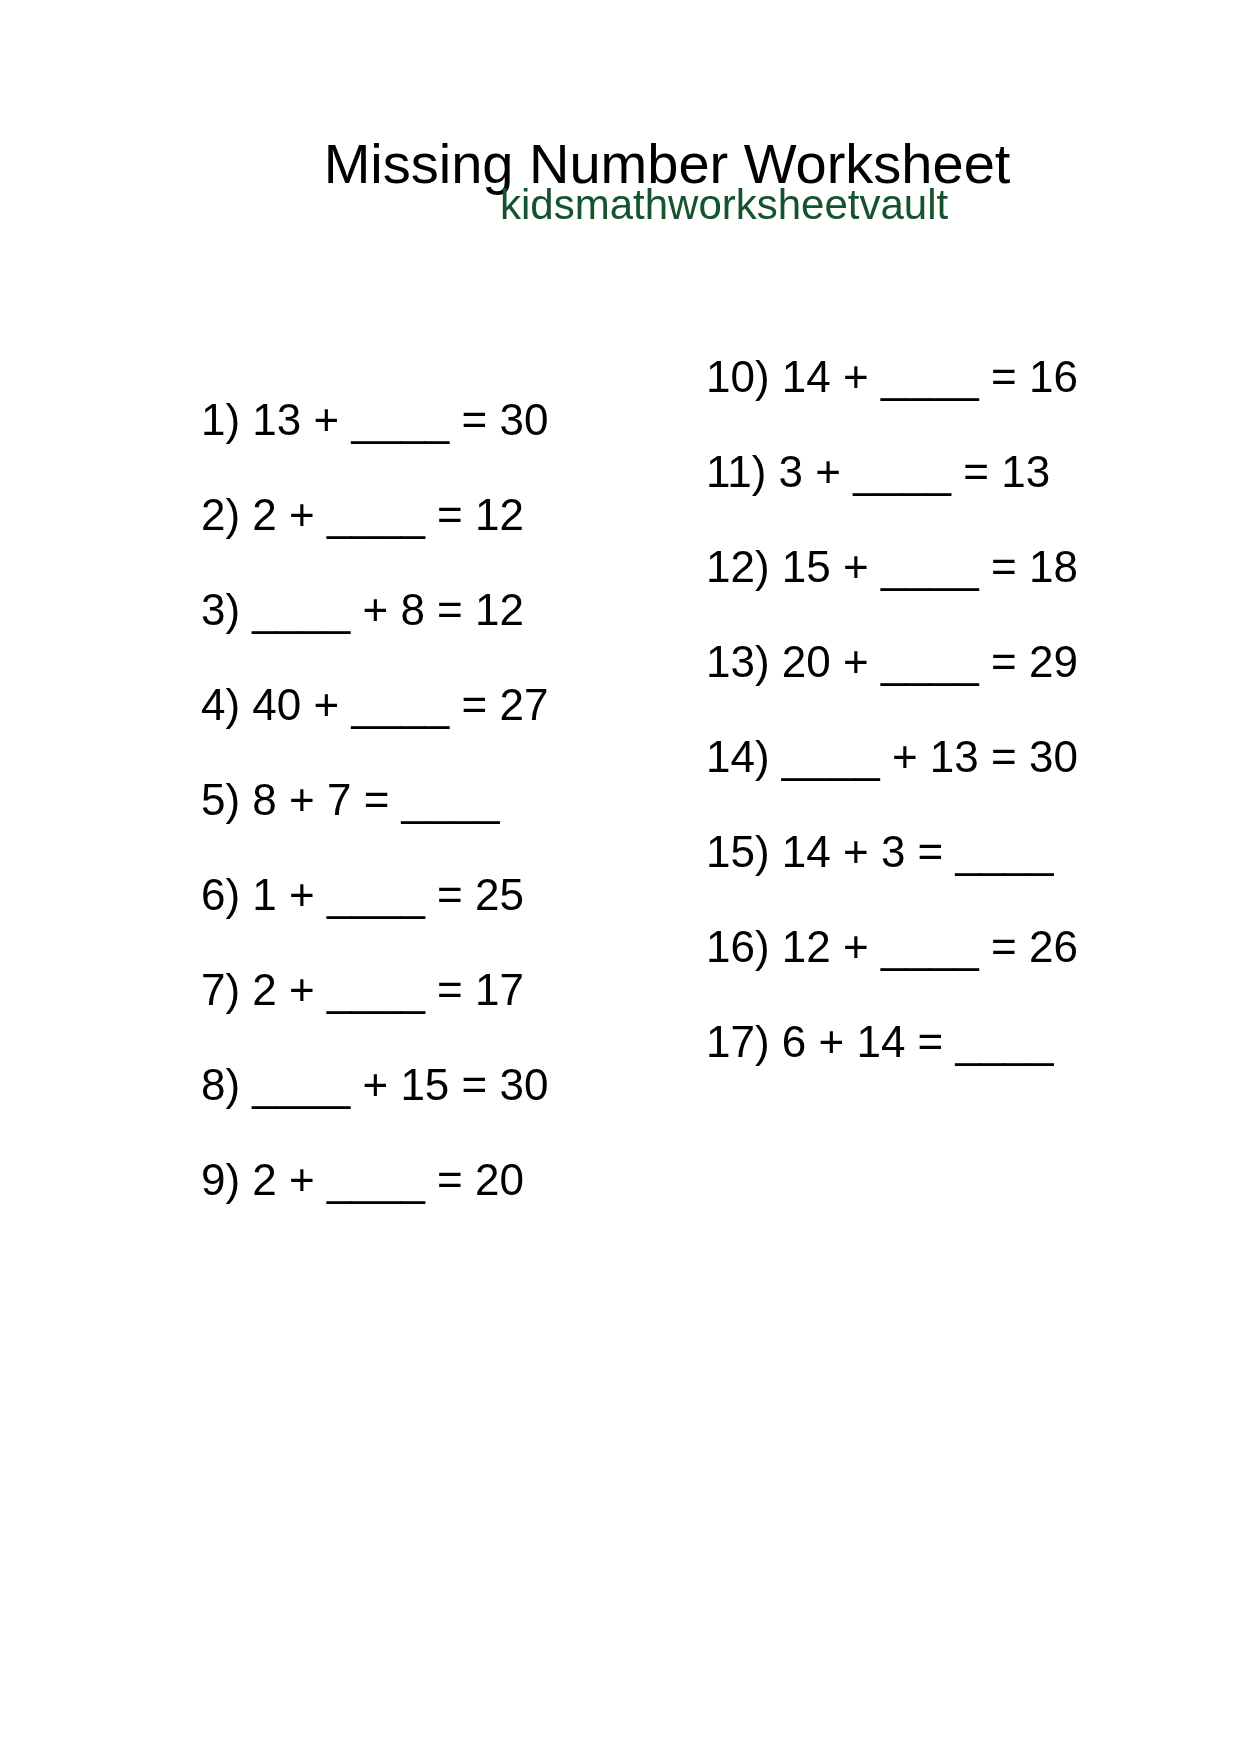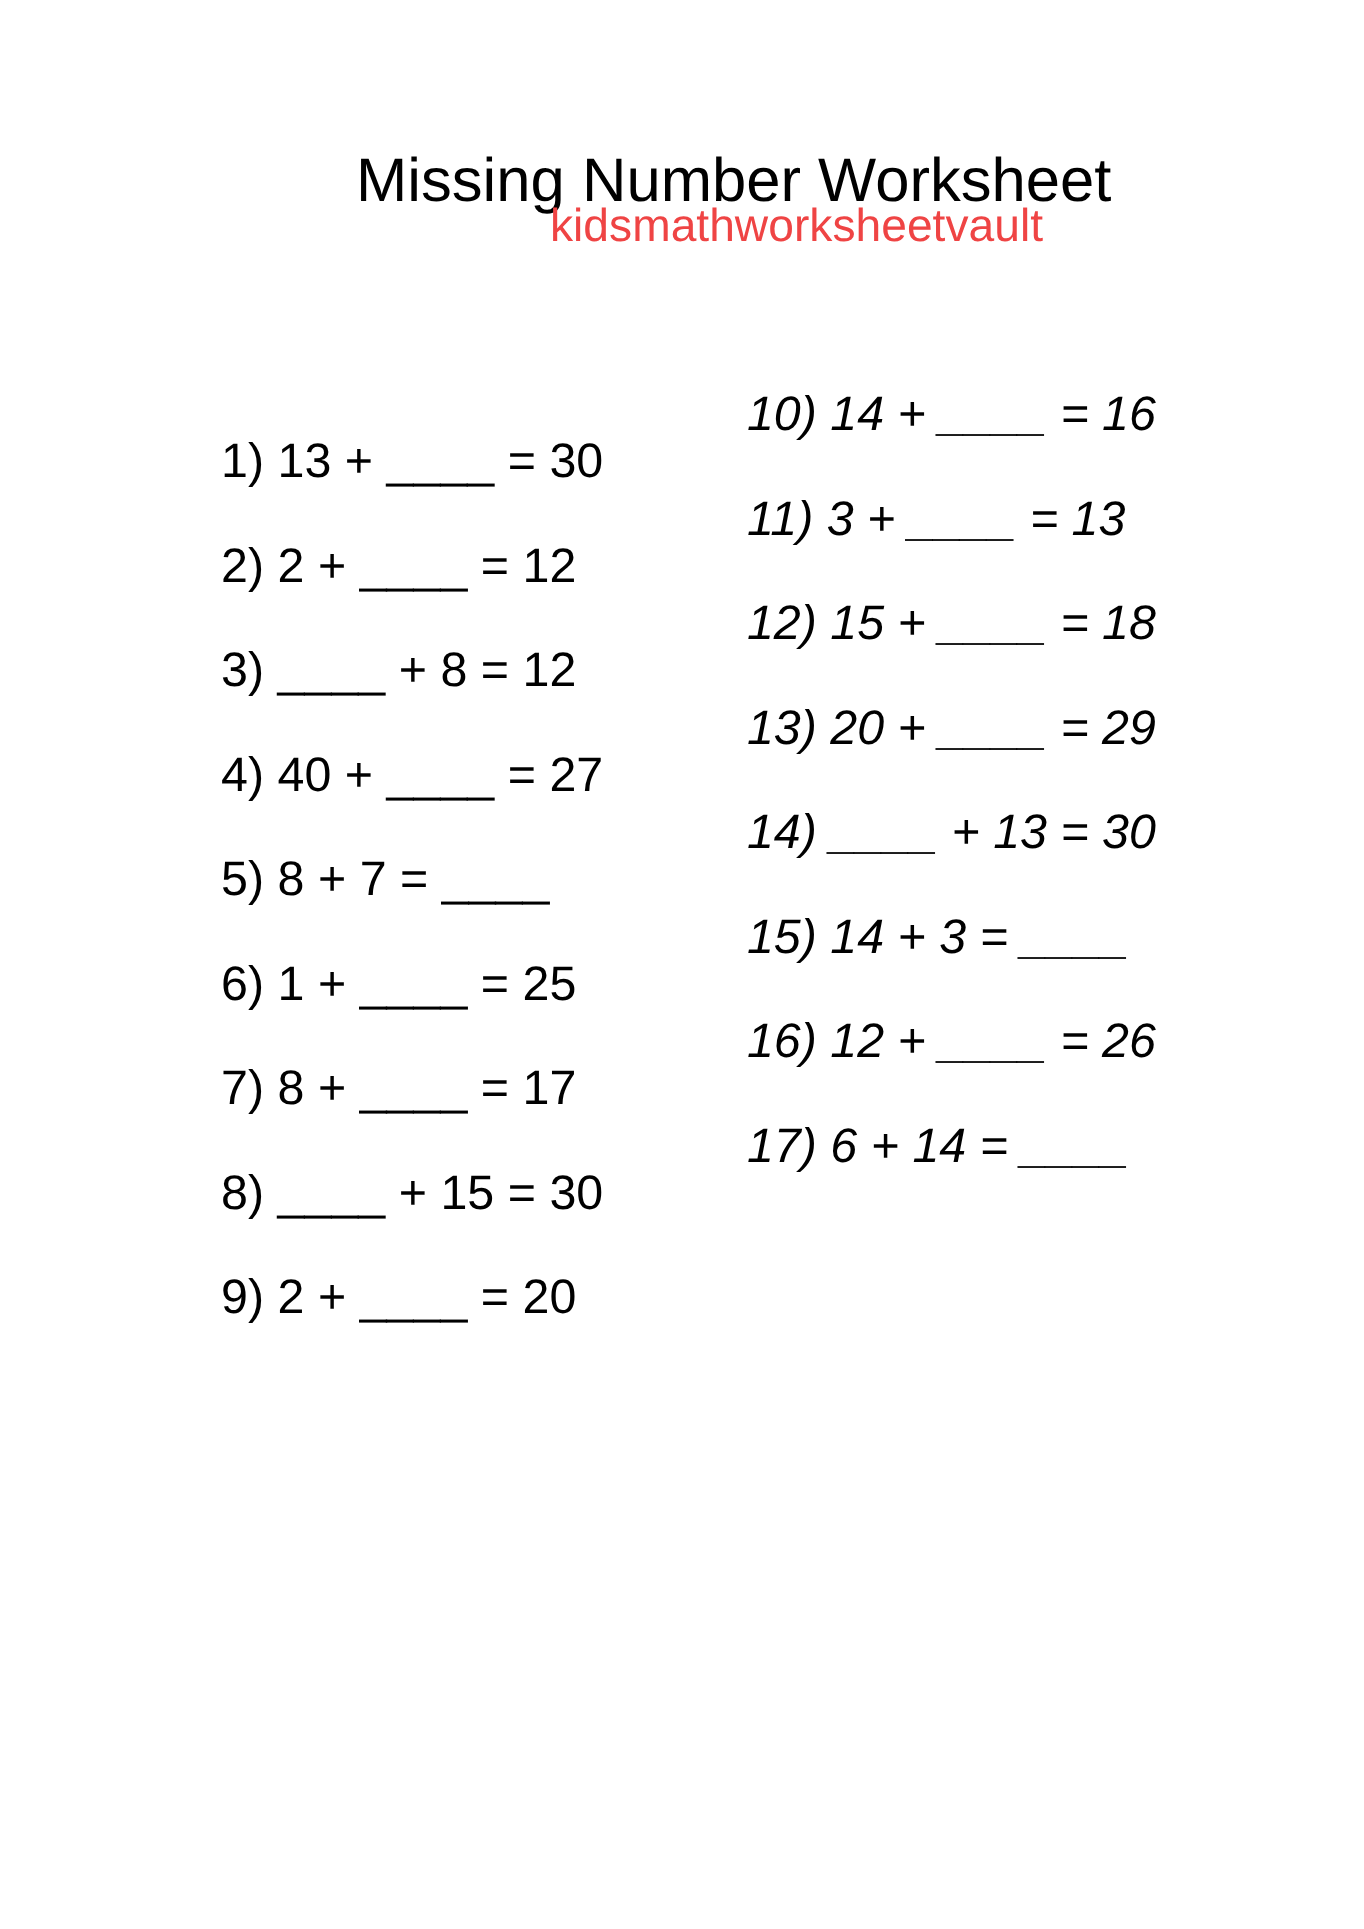--- a/index.html
+++ b/index.html
@@ -1,39 +1,39 @@
 <!DOCTYPE html>
 <html><head>
   <meta charset="utf-8">
   <style>
     html, body { margin: 0; padding: 0; background: #ffffff; }
     body { width: 1240px; height: 1754px; position: relative; overflow: hidden;
            font-family: "Liberation Sans", sans-serif; color: #000; }
     .title { position: absolute; left: 0; width: 1334px; top: 98px; text-align: center;
              font-size: 56px; line-height: 1; font-weight: normal; }
-    .subtitle { position: absolute; left: 500px; top: 184px; font-size: 42px; line-height: 1; color: #ef4444; }
+    .subtitle { position: absolute; left: 500px; top: 184px; font-size: 42px; line-height: 1; color: #14532d; }
     .col { position: absolute; top: 352px; }
     .col.left { left: 201px; margin-top: 43px; }
-    .col.right { left: 679px; font-style: italic; }
+    .col.right { left: 706px; }
     .problem { height: 95px; font-size: 44px; line-height: 50px; white-space: pre; }
   </style>
 </head>
 <body>
 
 <h1 class="title">Missing Number Worksheet</h1>
 <div class="subtitle">kidsmathworksheetvault</div>
 
 <div class="col left">
   <div class="problem">1) 13 + ____ = 30</div>
   <div class="problem">2) 2 + ____ = 12</div>
   <div class="problem">3) ____ + 8 = 12</div>
   <div class="problem">4) 40 + ____ = 27</div>
   <div class="problem">5) 8 + 7 = ____</div>
   <div class="problem">6) 1 + ____ = 25</div>
-  <div class="problem">7) 8 + ____ = 17</div>
+  <div class="problem">7) 2 + ____ = 17</div>
   <div class="problem">8) ____ + 15 = 30</div>
   <div class="problem">9) 2 + ____ = 20</div>
 </div>
 
 <div class="col right">
   <div class="problem">10) 14 + ____ = 16</div>
   <div class="problem">11) 3 + ____ = 13</div>
   <div class="problem">12) 15 + ____ = 18</div>
   <div class="problem">13) 20 + ____ = 29</div>
   <div class="problem">14) ____ + 13 = 30</div>

